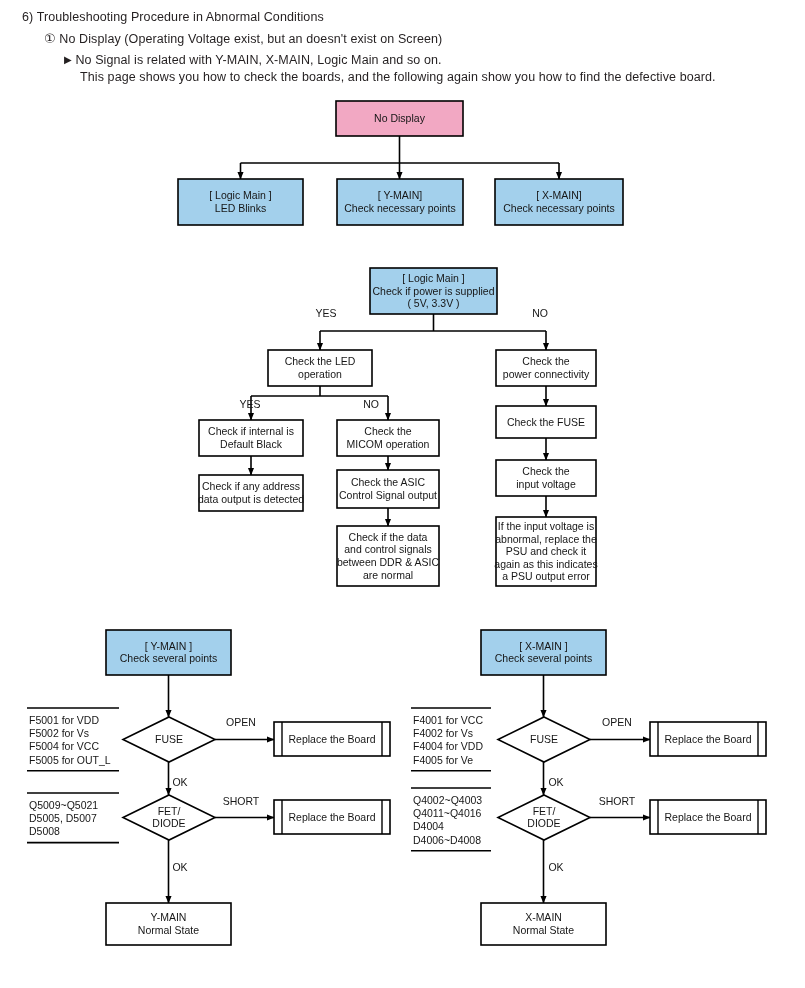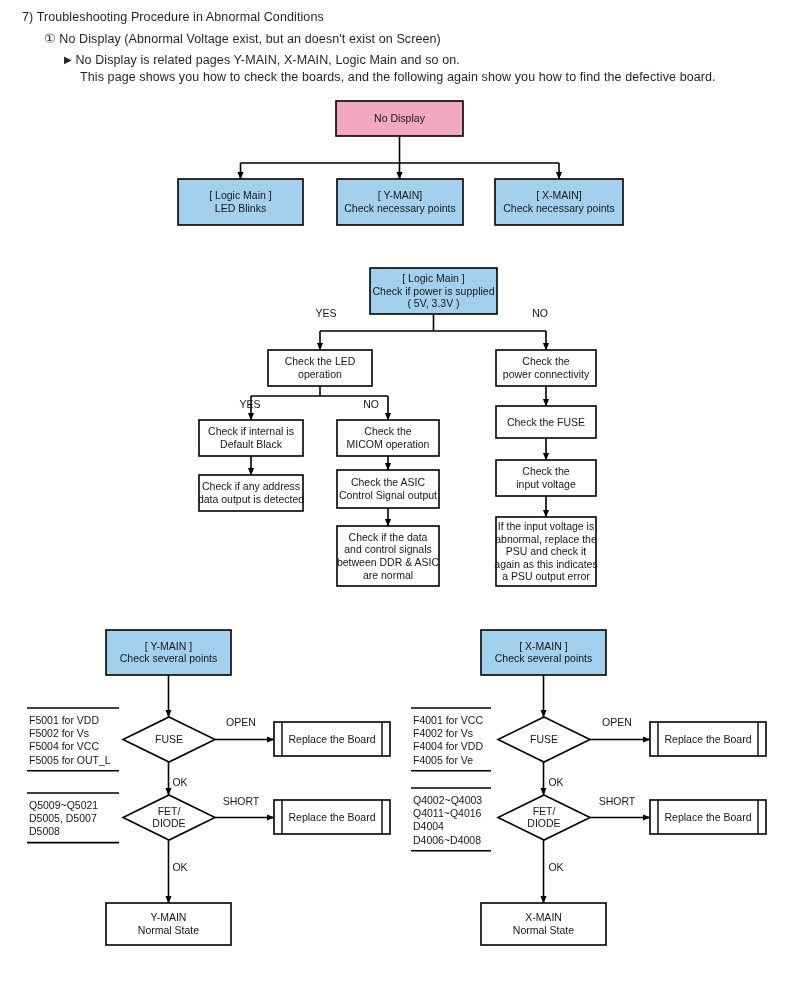--- a/index.html
+++ b/index.html
@@ -28,25 +28,25 @@
   .shape{stroke:#000000;stroke-width:1.6;}
   .conn{stroke:#000000;stroke-width:1.6;fill:none;}
   .rule{stroke:#000000;stroke-width:1.6;}
   .innerbar{stroke:#000000;stroke-width:1.4;}
 </style>
 </head>
 <body>
 
 <div id="page">
 
-  <div class="hdr hdr-l1">7) Troubleshooting Procedure in Abnormal Conditions</div>
-
-  <div class="hdr hdr-l2"><span class="glyph circ1">①</span> <span>No Display (Abnormal Voltage exist, but an doesn't exist on Screen)</span></div>
-
-  <div class="hdr hdr-l3"><span class="glyph tri">▶</span> <span>No Display is related pages Y-MAIN, X-MAIN, Logic Main and so on.</span></div>
+  <div class="hdr hdr-l1">6) Troubleshooting Procedure in Abnormal Conditions</div>
+
+  <div class="hdr hdr-l2"><span class="glyph circ1">①</span> <span>No Display (Operating Voltage exist, but an doesn't exist on Screen)</span></div>
+
+  <div class="hdr hdr-l3"><span class="glyph tri">▶</span> <span>No Signal is related with Y-MAIN, X-MAIN, Logic Main and so on.</span></div>
 
   <div class="hdr hdr-l4">This page shows you how to check the boards, and the following again show you how to find the defective board.</div>
 
   <svg id="flow" viewBox="0 0 805 988">
     <defs>
       <marker id="arrowhead" markerWidth="9" markerHeight="9" refX="7.4" refY="3.2" orient="auto" markerUnits="userSpaceOnUse">
         <path d="M0,0 L8,3.2 L0,6.4 z" fill="#000000"></path>
       </marker>
     </defs>
     <g id="connector-layer">

